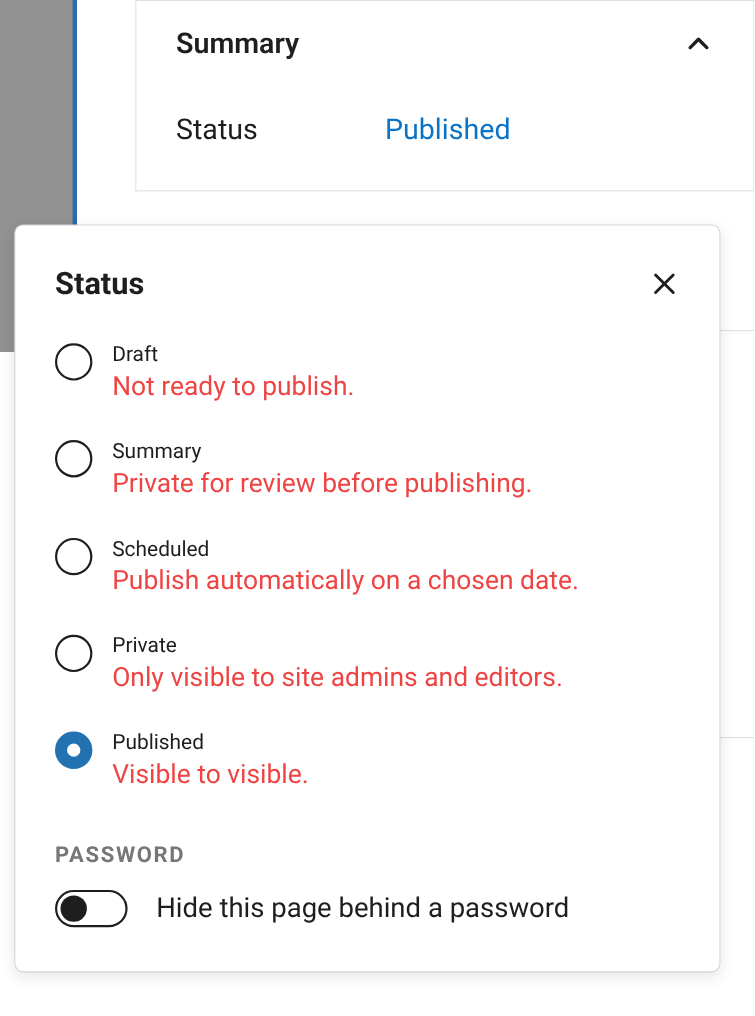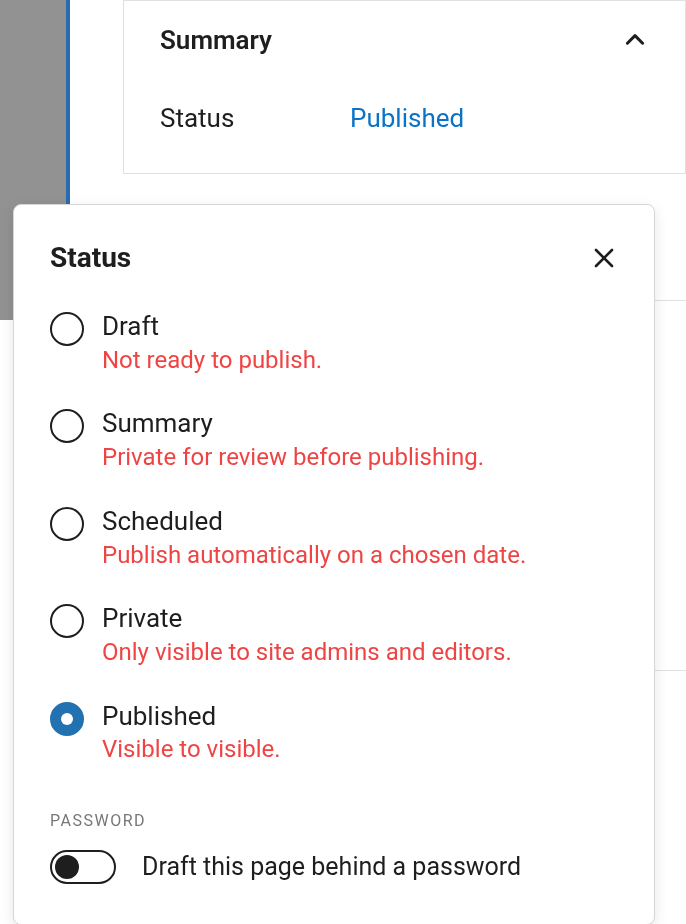--- a/index.html
+++ b/index.html
@@ -129,38 +129,38 @@
   .radio-circle.selected::after {
     content: "";
     width: 12px; height: 12px;
     background: #fff;
     border-radius: 50%;
   }
   .radio-text {
     display: flex; flex-direction: column;
   }
   .radio-label {
-    font-size: 26px;
+    font-size: 19px;
     color: #1e1e1e;
     line-height: 1.3;
   }
   .radio-desc {
     font-size: 24px;
     color: #ef4444;
     line-height: 1.4;
   }
 
   .password-section {
     margin-top: 44px;
   }
   .password-heading {
-    font-size: 16px;
+    font-size: 20px;
     letter-spacing: 1.5px;
     color: #777;
-    font-weight: 400;
+    font-weight: 700;
     margin-bottom: 20px;
     text-transform: uppercase;
   }
   .password-toggle-row {
     display: flex;
     align-items: center;
     gap: 26px;
   }
   .toggle {
     width: 66px; height: 34px;
@@ -261,16 +261,16 @@
     </label>
 
   </div>
 
   <div class="password-section">
     <div class="password-heading">Password</div>
     <div class="password-toggle-row">
       <span class="toggle">
         <span class="toggle-knob"></span>
       </span>
-      <span class="toggle-label">Draft this page behind a password</span>
+      <span class="toggle-label">Hide this page behind a password</span>
     </div>
   </div>
 </div>
 
 </body></html>

